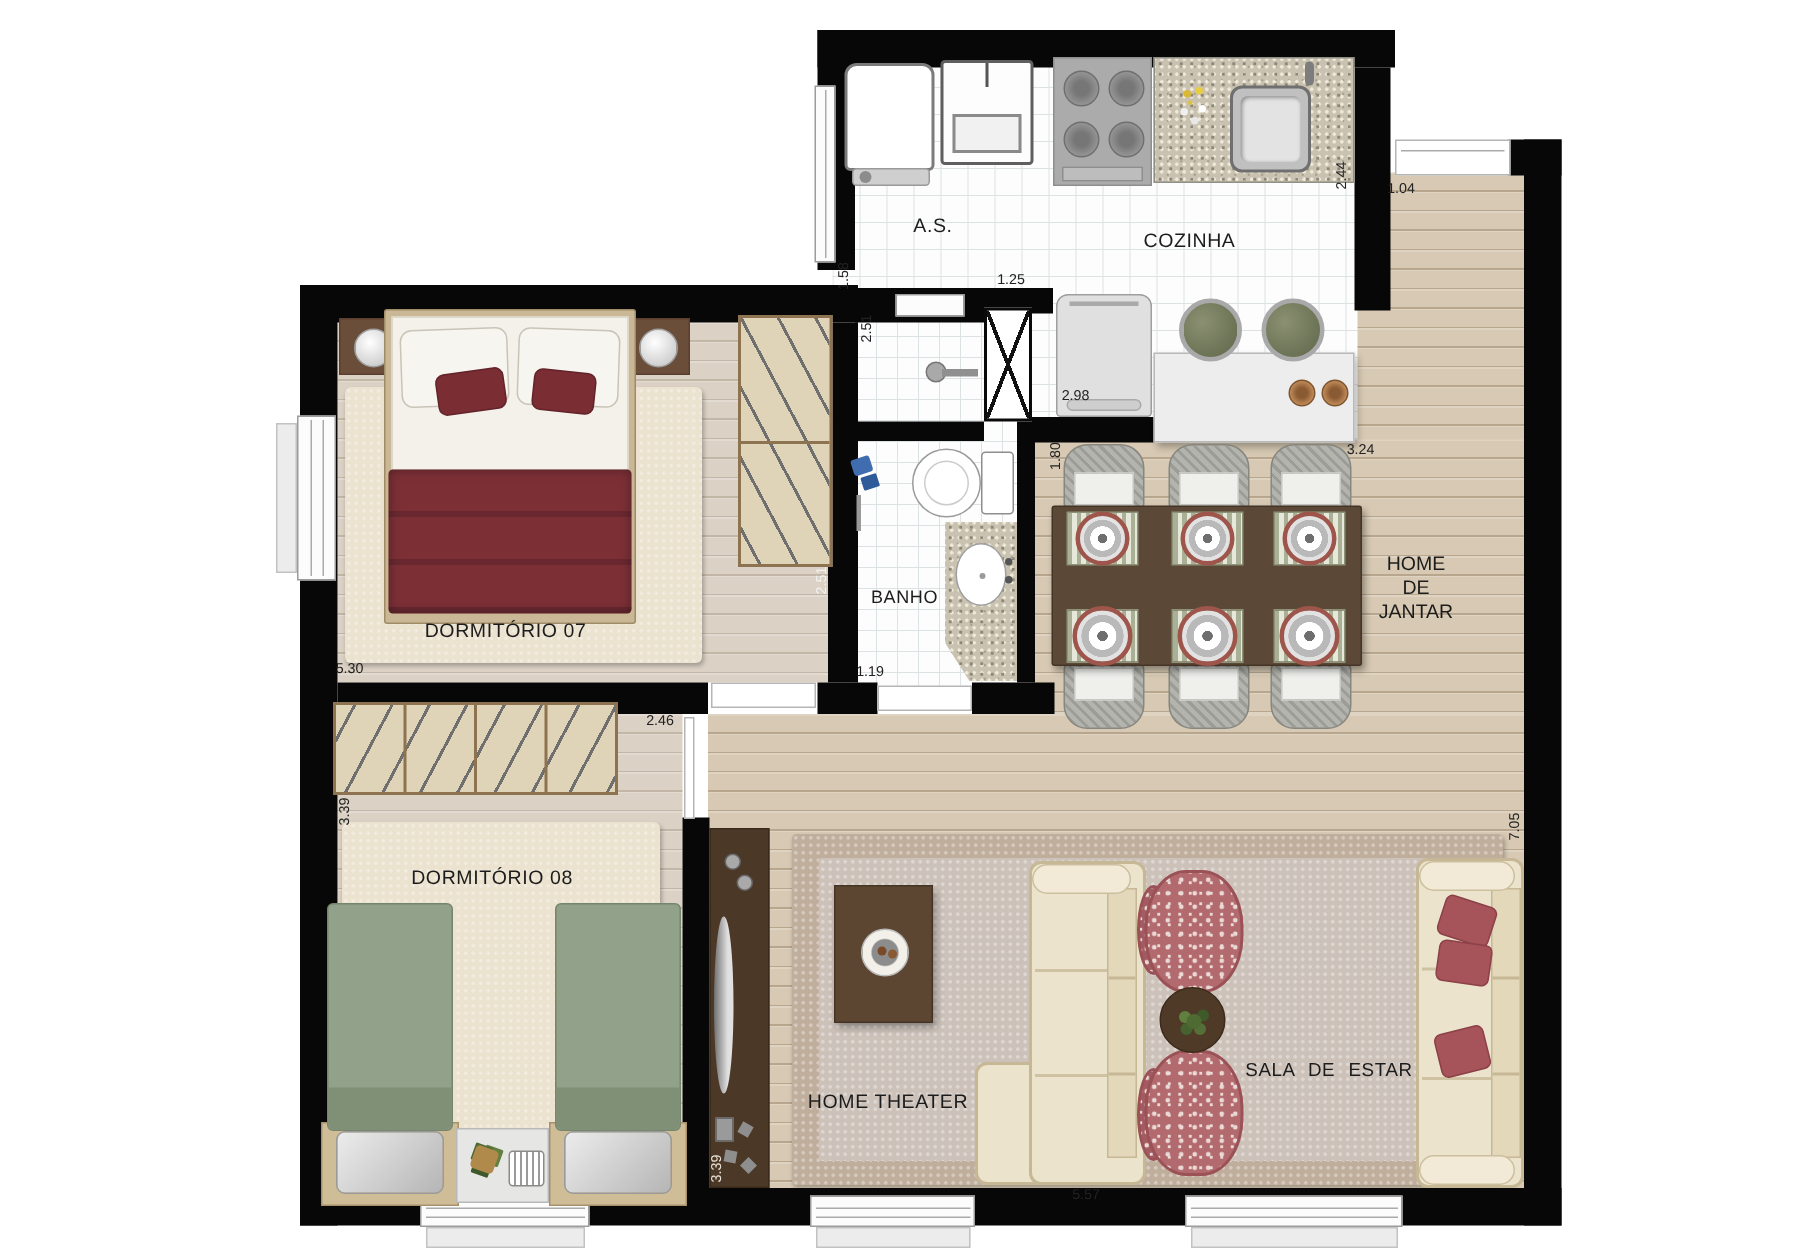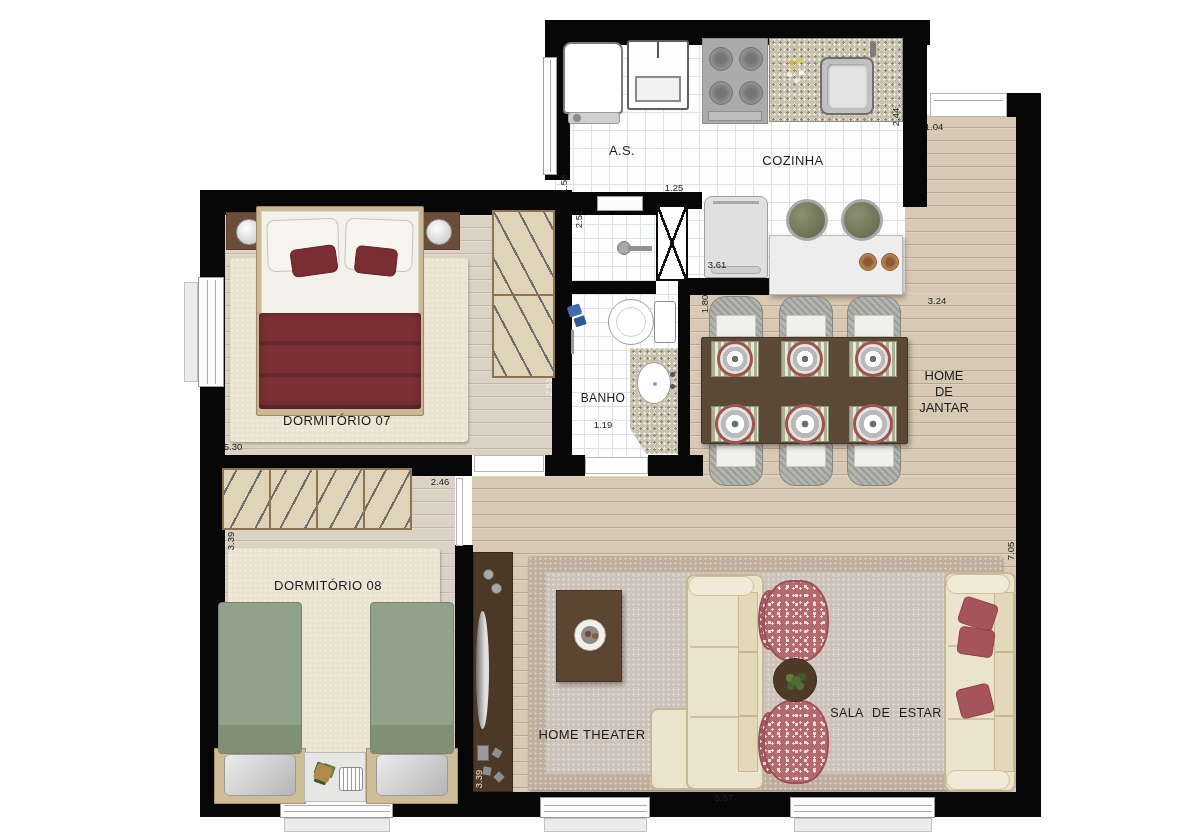--- a/index.html
+++ b/index.html
@@ -315,26 +315,26 @@
      <div>DE</div>
      <div>JANTAR</div>
   </div>
   <div class="lbl" style="left:886px;top:678px;font-size:12.5px;word-spacing:5px;margin-top:35px;">SALA DE ESTAR</div>
   <div class="lbl" style="left:592px;top:734px;text-align:right;">HOME THEATER</div>
 
   <div class="meas v" style="left:563px;top:184px;">1.58</div>
   <div class="meas" style="left:674px;top:187px;">1.25</div>
   <div class="meas v" style="left:578px;top:219px;">2.51</div>
   <div class="meas v" style="left:548px;top:387px;color:#f2f2f2;">2.51</div>
-  <div class="meas" style="left:717px;top:264px;">3.61</div>
+  <div class="meas" style="left:717px;top:264px;">2.98</div>
   <div class="meas v" style="left:895px;top:117px;">2.44</div>
   <div class="meas" style="left:934px;top:126px;">1.04</div>
   <div class="meas v" style="left:704px;top:304px;">1.80</div>
-  <div class="meas" style="left:937px;top:300px;">3.24</div>
+  <div class="meas" style="left:907px;top:300px;">3.24</div>
   <div class="meas" style="left:233px;top:446px;">5.30</div>
-  <div class="meas" style="left:580px;top:424px;margin-left:23px;">1.19</div>
+  <div class="meas" style="left:580px;top:448px;">1.19</div>
   <div class="meas" style="left:440px;top:481px;">2.46</div>
   <div class="meas v" style="left:230px;top:541px;">3.39</div>
   <div class="meas v" style="left:478px;top:779px;color:#e8e2d8;">3.39</div>
   <div class="meas" style="left:724px;top:797px;">5.57</div>
   <div class="meas v" style="left:1010px;top:551px;">7.05</div>
 
 </div>
 
 </body></html>

